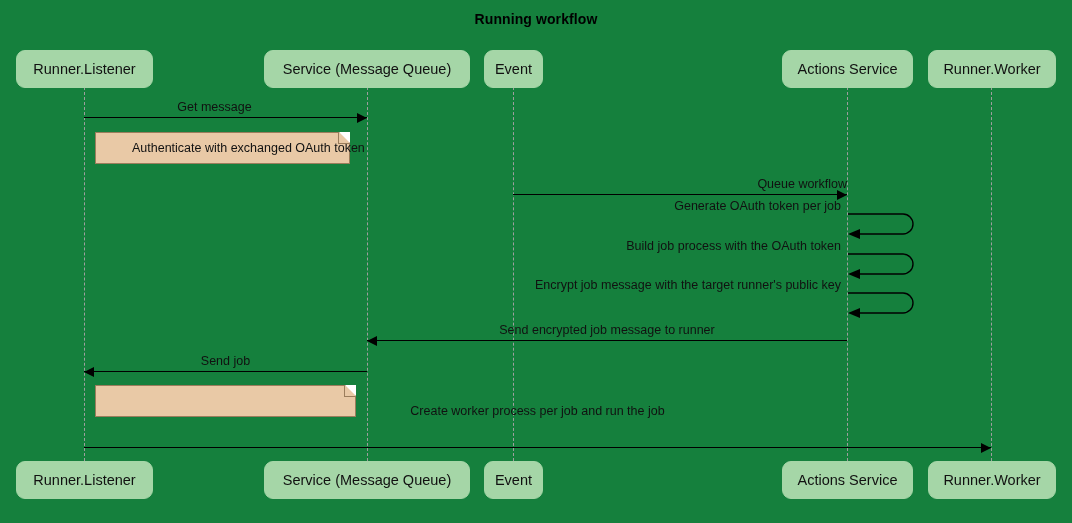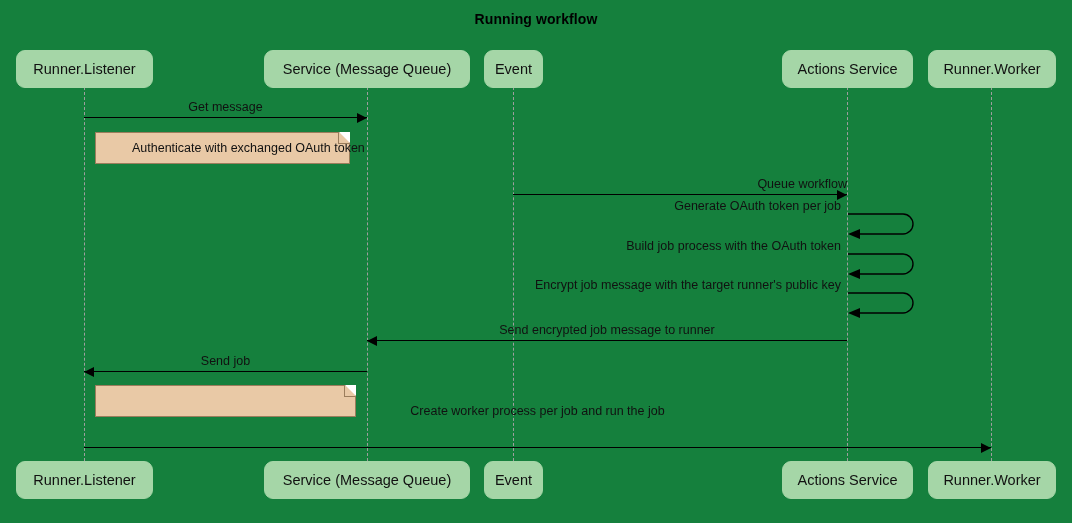--- a/index.html
+++ b/index.html
@@ -136,21 +136,21 @@
   <div id="participants-bottom">
       <div class="participant" style="left: 16px; width: 137px; top: 461px;"><span>Runner.Listener</span></div>
       <div class="participant" style="left: 264px; width: 206px; top: 461px;"><span>Service (Message Queue)</span></div>
       <div class="participant" style="left: 484px; width: 59px; top: 461px;"><span>Event</span></div>
       <div class="participant" style="left: 782px; width: 131px; top: 461px;"><span>Actions Service</span></div>
       <div class="participant" style="left: 928px; width: 128px; top: 461px;"><span>Runner.Worker</span></div>
     </div>
   <div id="messages-layer">
       <div class="msg" style="left: 84px; width: 283px; top: 117px;"></div>
       <div class="arrowhead right" style="top: 113px; left: 357px;"></div>
-      <div class="msg-label" style="left: 84px; width: 283px; top: 100px;">Get message</div>
+      <div class="msg-label" style="left: 73px; width: 283px; top: 100px;">Get message</div>
       <div class="msg" style="left: 513px; width: 334px; top: 194px;"></div>
       <div class="arrowhead right" style="top: 190px; left: 837px;"></div>
       <div class="msg-label" style="left: 513px; width: 334px; top: 177px; text-align: right;">Queue workflow</div>
       <div class="selfloop" style="left: 847px; top: 212px;">
         <svg width="70" height="32">
           <path d="M 1 2 L 56 2 A 10 10 0 0 1 56 22 L 12 22" fill="none" stroke="#000000" stroke-width="1.4"></path>
           <polygon points="1,22 13,17 13,27" fill="#000000"></polygon>
         </svg>
       </div>
       <div class="msg-label" style="top: 199px; left: 0px; width: 841px; text-align: right;">Generate OAuth token per job</div>

